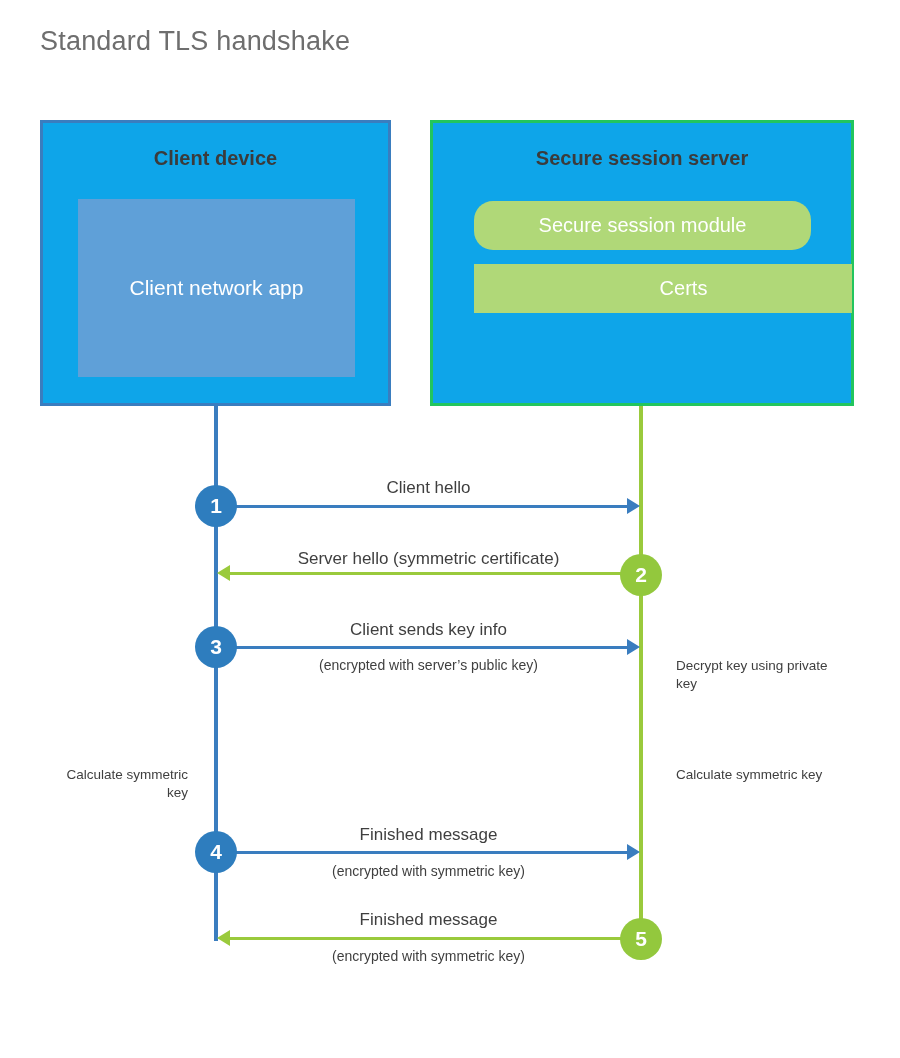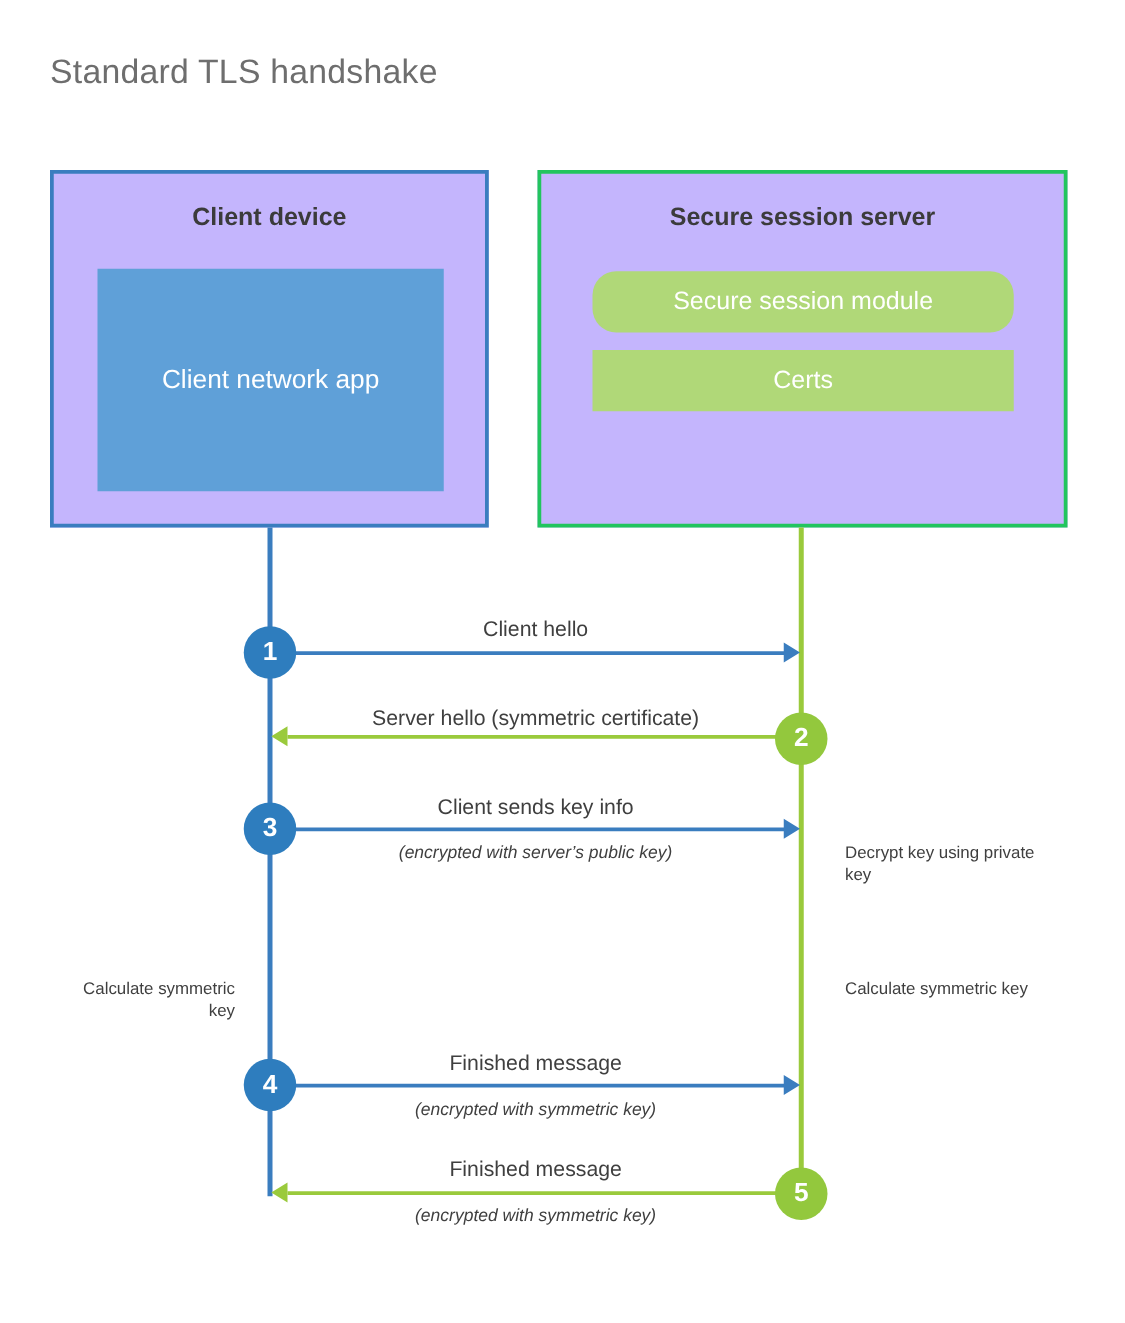--- a/index.html
+++ b/index.html
@@ -11,41 +11,41 @@
   body {
     width: 900px;
     height: 1058px;
     position: relative;
     font-family: "Liberation Sans", "DejaVu Sans", sans-serif;
     overflow: hidden;
   }
   #diagram-root {
     position: absolute;
     left: 0;
-    top: 16px;
+    top: 0;
     width: 900px;
     height: 861px;
   }
 
   
   #page-title {
     position: absolute;
     left: 40px;
     top: 26px;
     font-size: 27px;
     font-weight: 300;
     color: #6e6e6e;
     letter-spacing: 0.2px;
     white-space: nowrap;
   }
 
   
   .party-box {
     position: absolute;
-    background: #c4b5fd;
+    background: #0ea5e9;
     box-sizing: border-box;
   }
   #client-box {
     left: 40px;
     top: 120px;
     width: 351px;
     height: 286px;
     border: 3px solid #3A7DBF;
   }
   #server-box {
@@ -98,21 +98,21 @@
     align-items: center;
     justify-content: center;
   }
   .server-bar-label {
     color: #ffffff;
     font-size: 20px;
     font-weight: 400;
     white-space: nowrap;
   }
   #server-bar-0 { top: 78px; border-radius: 19px; }
-  #server-bar-1 { top: 141px; }
+  #server-bar-1 { top: 141px; padding-left: 41px; }
   #server-bar-2 { top: 204px; }
 
   
   .lifeline {
     position: absolute;
     width: 4px;
   }
   #client-lifeline {
     left: 214px;
     top: 406px;
@@ -167,21 +167,20 @@
     color: #3f3f3f;
     white-space: nowrap;
     text-align: center;
   }
   .msg-sublabel {
     position: absolute;
     font-size: 14px;
     color: #3f3f3f;
     white-space: nowrap;
     text-align: center;
-    font-style: italic;
   }
 
   
   .side-note {
     position: absolute;
     font-size: 13.5px;
     color: #3f3f3f;
     line-height: 1.35;
     margin-top: 28px;
   }

